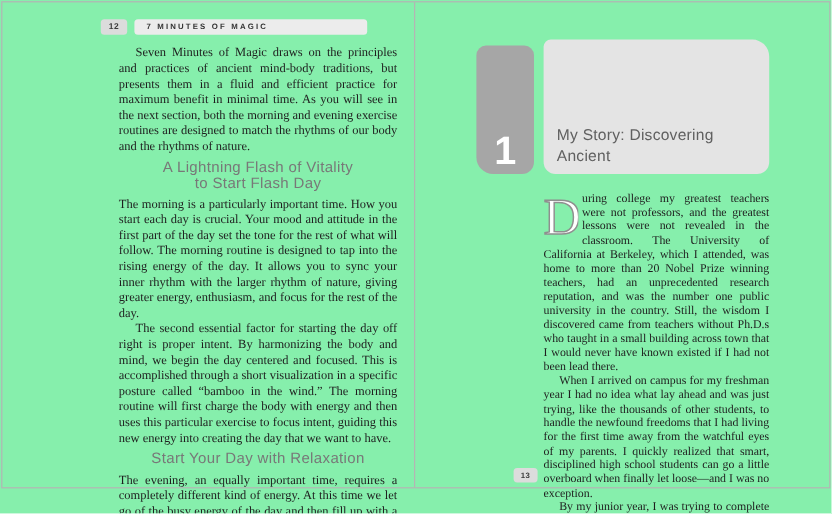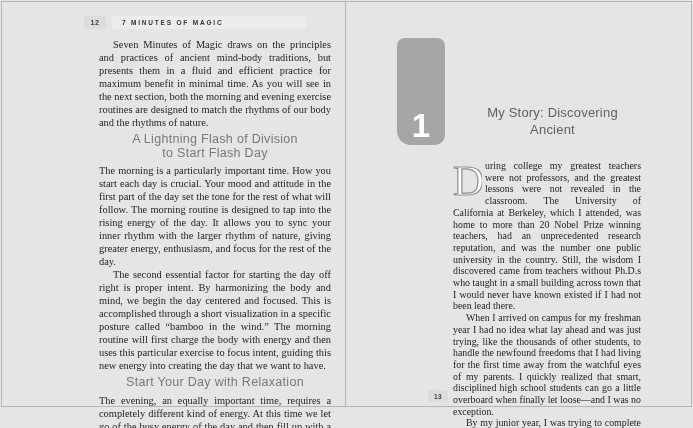--- a/index.html
+++ b/index.html
@@ -1,17 +1,17 @@
 <!DOCTYPE html>
 <html><head>
 <meta charset="utf-8">
 <style>
   html, body { margin:0; padding:0; background:#ffffff; }
   .canvas {
-    position:relative; width:693px; height:428px; background:#e5e5e5;
+    position:relative; width:693px; height:428px; background:#86efac;
     overflow:hidden; font-family:"Liberation Serif", serif;
   }
   .frame {
     position:absolute; left:1px; top:1px; width:689px; height:404px;
     border:1px solid #b4b4b4;
   }
   .gutter {
     position:absolute; left:345px; top:2px; width:1px; height:404px;
     background:#b4b4b4;
   }
@@ -52,21 +52,21 @@
     position:absolute; left:53px; top:36px; width:48px; height:107px;
     background:#a6a6a6; border-radius:8px 8px 10px 14px;
   }
   .ch-num {
     position:absolute; bottom:3px; left:0; width:100%; text-align:center;
     font-family:"Liberation Sans", sans-serif; font-size:33px; font-weight:bold;
     color:#ffffff; line-height:1;
   }
   .ch-title-box {
     position:absolute; left:109px; top:31px; width:188px; height:112px;
-    background:#e4e4e4; border-radius:6px 14px 10px 10px;text-align:center;
+    background:#e4e4e4; border-radius:6px 14px 10px 10px;
   }
   .ch-title {
     position:absolute; left:11px; bottom:7px;
     font-family:"Liberation Sans", sans-serif; font-size:13px; line-height:17px;
     color:#606060; letter-spacing:0.2px;
   }
 
   
   .body-right {
     position:absolute; left:109px; top:158px; width:188px;
@@ -91,21 +91,21 @@
         <span>12</span>
       </div>
       <div class="header-bar">
         <span>7 MINUTES OF MAGIC</span>
       </div>
     </div>
 
     <div class="body-left">
       <p class="indent">Seven Minutes of Magic draws on the principles and practices of ancient mind-body traditions, but presents them in a fluid and efficient practice for maximum benefit in minimal time. As you will see in the next section, both the morning and evening exercise routines are designed to match the rhythms of our body and the rhythms of nature.</p>
       <div class="sect-head">
-        <div>A Lightning Flash of Division</div>
+        <div>A Lightning Flash of Vitality</div>
         <div>to Start Flash Day</div>
       </div>
       <p>The morning is a particularly important time. How you start each day is crucial. Your mood and attitude in the first part of the day set the tone for the rest of what will follow. The morning routine is designed to tap into the rising energy of the day. It allows you to sync your inner rhythm with the larger rhythm of nature, giving greater energy, enthusiasm, and focus for the rest of the day.</p>
       <p class="indent">The second essential factor for starting the day off right is proper intent. By harmonizing the body and mind, we begin the day centered and focused. This is accomplished through a short visualization in a specific posture called “bamboo in the wind.” The morning routine will first charge the body with energy and then uses this particular exercise to focus intent, guiding this new energy into creating the day that we want to have.</p>
       <div class="sect-head">
         <div>Start Your Day with Relaxation</div>
       </div>
       <p>The evening, an equally important time, requires a completely different kind of energy.  At this time we let go of the busy energy of the day and then fill up with a more relaxed and tranquil energy.</p>
     </div>
   </div>

